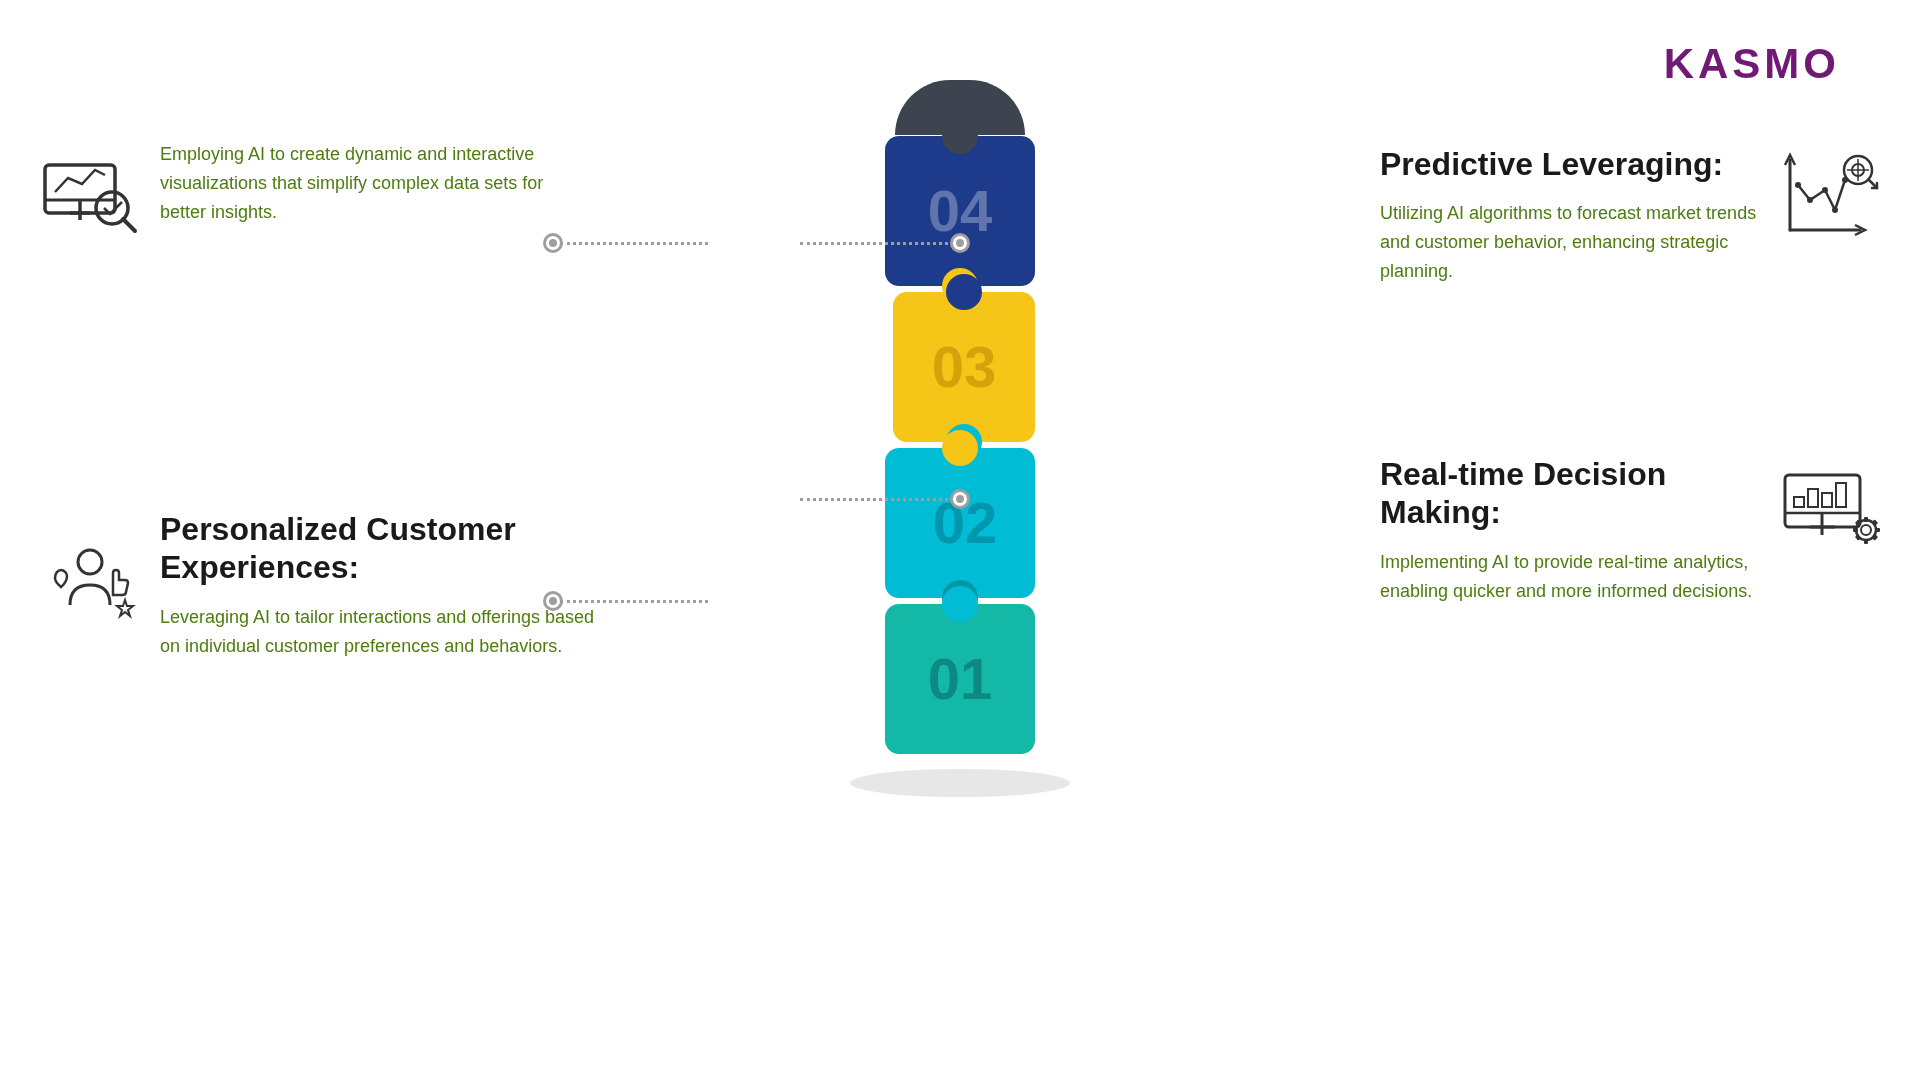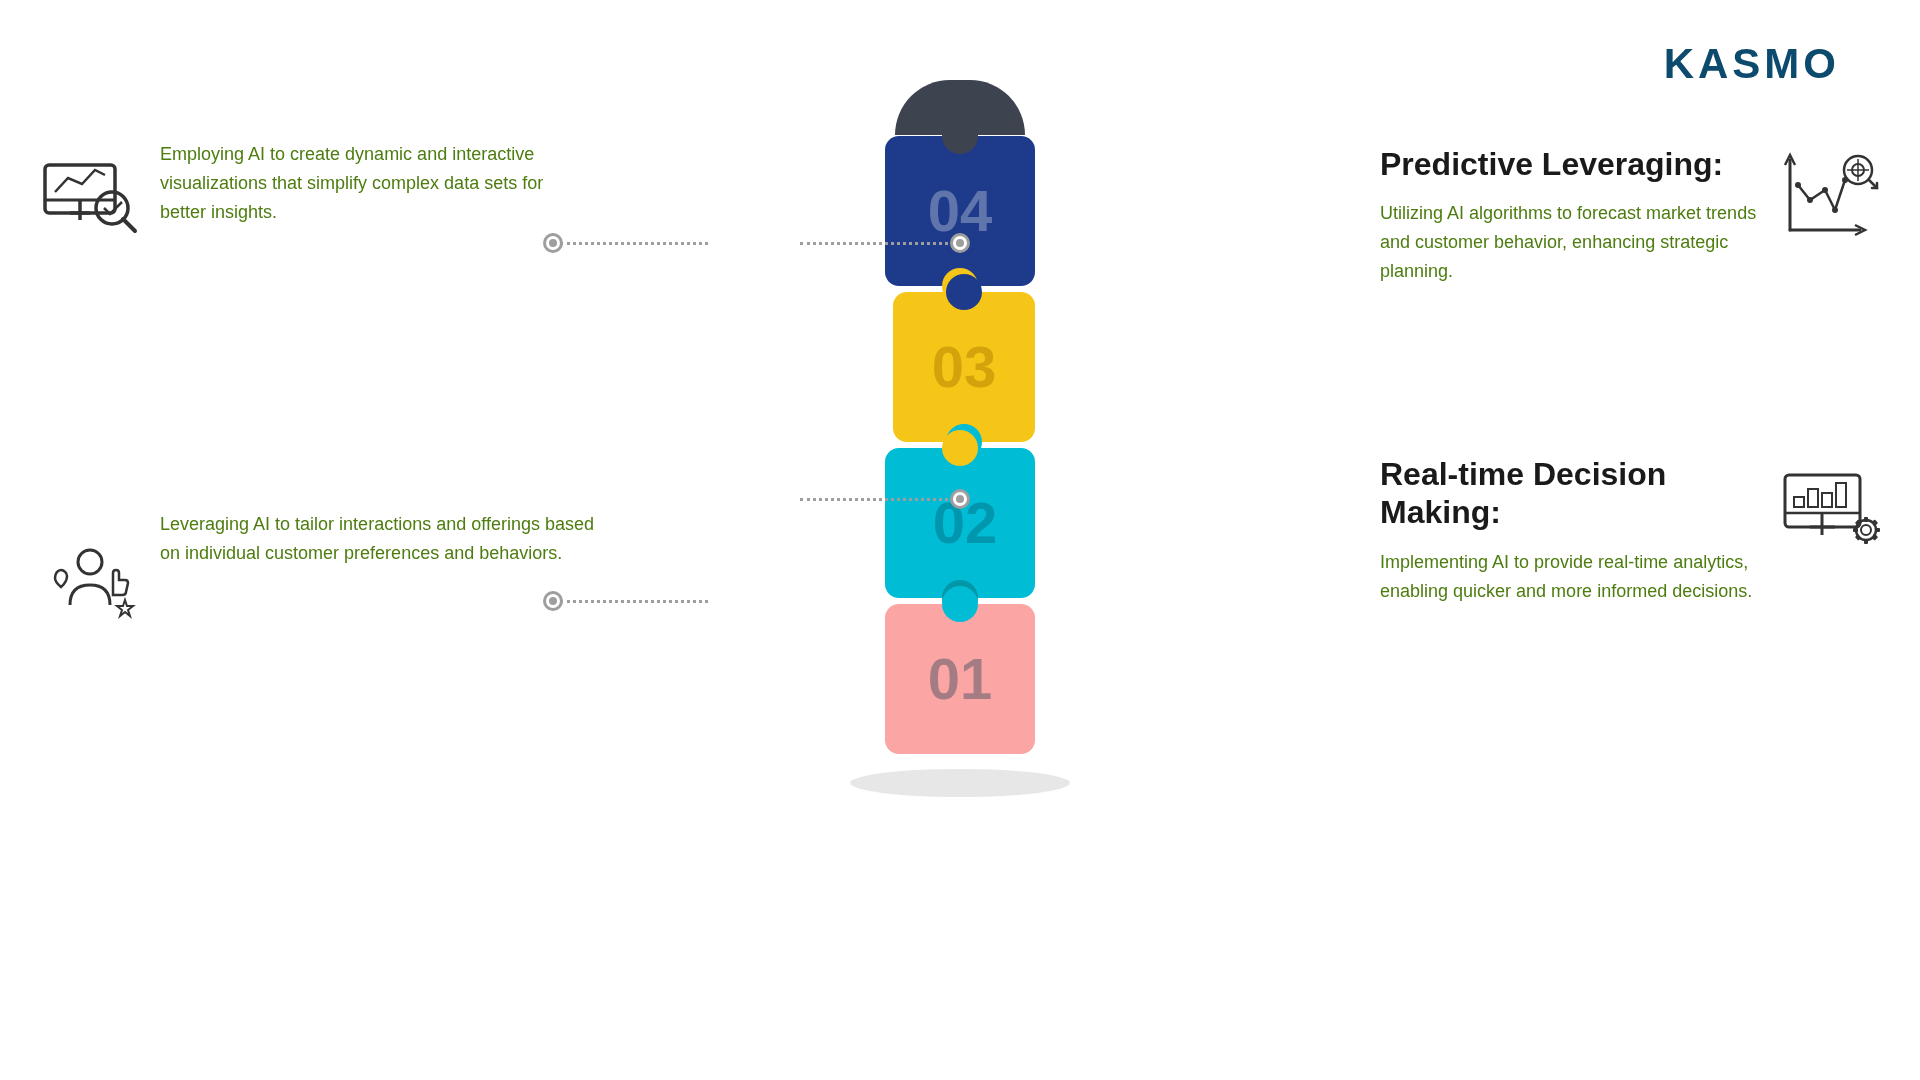--- a/index.html
+++ b/index.html
@@ -12,21 +12,21 @@
       position: relative;
     }
 
     
     .kasmo-logo {
       position: absolute;
       top: 40px;
       right: 80px;
       font-size: 42px;
       font-weight: 700;
-      color: #0c4a6e;
+      color: #701a75;
       letter-spacing: 4px;
     }
 
     
     .puzzle-column {
       position: absolute;
       left: 50%;
       top: 80px;
       transform: translateX(-50%);
       display: flex;
@@ -79,21 +79,21 @@
     .piece-03 .puzzle-piece-inner {
       background: #f5c518;
       color: rgba(0,0,0,0.2);
       margin-left: 8px;
     }
     .piece-02 .puzzle-piece-inner {
       background: #00bcd4;
       color: rgba(0,80,100,0.3);
     }
     .piece-01 .puzzle-piece-inner {
-      background: #fca5a5;
+      background: #14b8a6;
       color: rgba(0,60,80,0.3);
     }
 
     
     .bump-top {
       position: absolute;
       top: -18px;
       left: 50%;
       transform: translateX(-50%);
       width: 36px;
@@ -391,20 +391,21 @@
 
     <path d="M15 48 C15 43 18 40 21 40 C24 40 27 43 27 46 C27 52 21 57 21 57 C21 57 15 52 15 48Z" stroke="#333" stroke-width="2.5" fill="none"></path>
 
     <path d="M73 50 L73 43 C73 41 74 40 76 40 C78 40 79 41 79 43 L79 50 L85 50 C87 50 88 51 88 53 L86 62 C86 64 84 65 82 65 L73 65 L73 50Z" stroke="#333" stroke-width="2.5" fill="none"></path>
 
     <polygon points="85,70 87,76 93,76 88,80 90,86 85,82 80,86 82,80 77,76 83,76" stroke="#333" stroke-width="2" fill="none"></polygon>
   </svg>
 </div>
 
 <div class="left-bottom-text">
+  <div class="section-title">Personalized Customer Experiences:</div>
   <div class="section-desc">Leveraging AI to tailor interactions and offerings based on individual customer preferences and behaviors.</div>
 </div>
 
 <div class="right-top-icon">
   <svg viewBox="0 0 100 100" fill="none" xmlns="http://www.w3.org/2000/svg">
 
     <line x1="10" y1="85" x2="10" y2="15" stroke="#333" stroke-width="3" stroke-linecap="round"></line>
     <line x1="10" y1="85" x2="80" y2="85" stroke="#333" stroke-width="3" stroke-linecap="round"></line>
 
     <polyline points="5,20 10,10 15,20" stroke="#333" stroke-width="2.5" fill="none"></polyline>

